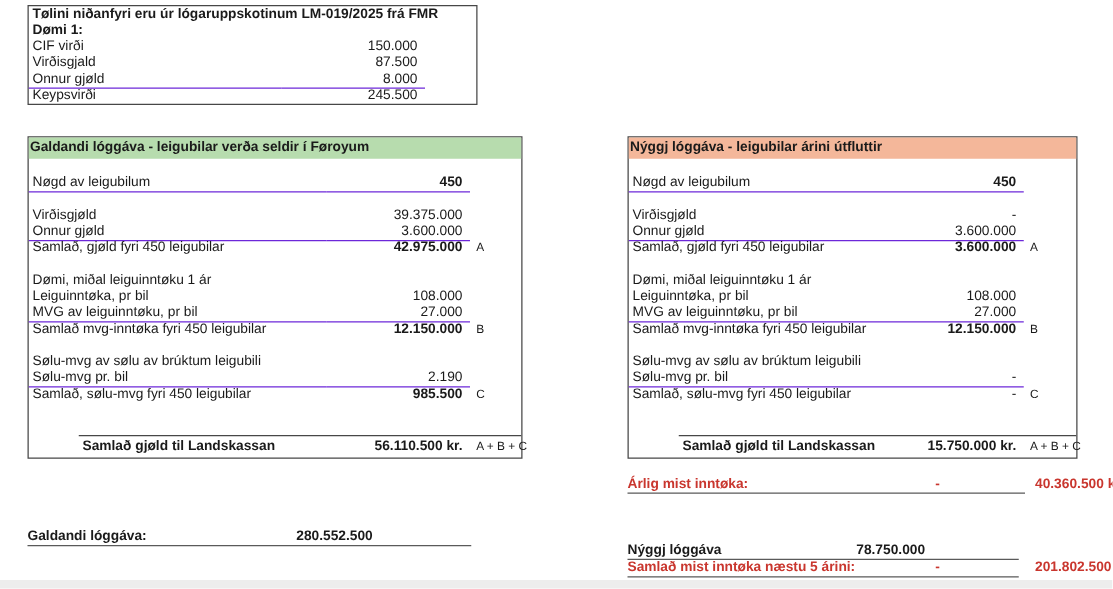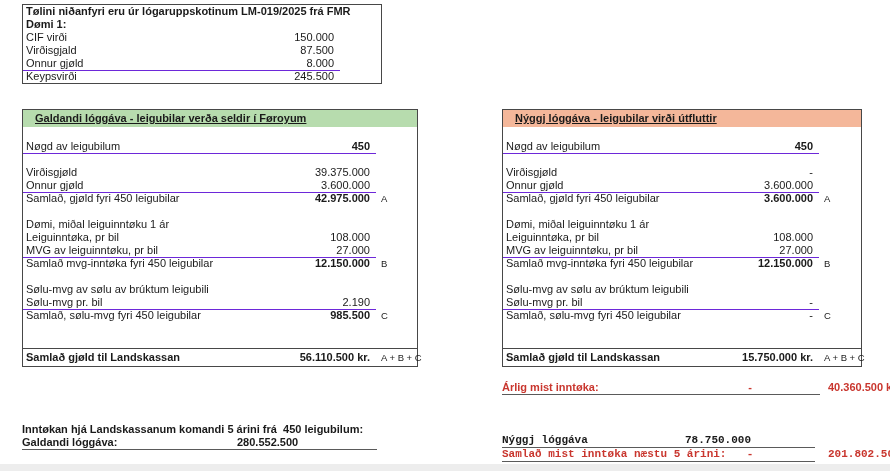--- a/index.html
+++ b/index.html
@@ -3,34 +3,34 @@
 <meta charset="utf-8">
 <style>
   html,body{margin:0;padding:0;}
   body{
     width:890px;height:471px;position:relative;background:#ffffff;
     font-family:"Liberation Sans",sans-serif;font-size:11px;color:#1a1a1a;
     overflow:hidden;
   }
   .abs{position:absolute;}
   .tbl{border:1px solid #474747;background:#fff;box-sizing:border-box;}
-  .thead{font-weight:700;height:17px;line-height:17px;padding-left:12px;white-space:nowrap;box-sizing:border-box;text-decoration:underline;}
+  .thead{font-weight:700;height:17px;line-height:17px;padding-left:1px;white-space:nowrap;box-sizing:border-box;}
   .green{background:#b7dcae;}
   .orange{background:#f4b79a;}
   .trow{display:grid;height:13px;box-sizing:border-box;}
   .gl{grid-template-columns:1fr 115px 41px;}
   .gr{grid-template-columns:1fr 115px 42px;}
   .trow > span{display:block;line-height:13px;box-sizing:border-box;overflow:visible;}
   .lbl{padding-left:3px;white-space:nowrap;}
   .val{text-align:right;padding-right:6px;white-space:nowrap;}
   .tag{padding-left:5px;font-size:9.5px;white-space:nowrap;}
   .u > .lbl,.u > .val{border-bottom:1px solid #6d28d9;}
   .bv .val{font-weight:700;}
   .blank{height:13px;}
-  .total{border-top:1px solid #474747;height:18px;}
+  .total{border-top:1px solid #474747;height:18px;margin-left:40px;}
   .total > span{line-height:17px;}
   .total .lbl,.total .val{font-weight:700;}
   .span3{grid-column:1/4;padding-left:3px;white-space:nowrap;}
   .b{font-weight:700;}
   .red{color:#c9362e;gap:48px;}
   .rule{border-bottom:1px solid #5a5a5a;}
   .loss-row{display:grid;grid-template-columns:170px 60px 1fr;height:14px;box-sizing:border-box;}
   .loss-row > span{line-height:13px;white-space:nowrap;}
   .dash{text-align:center;}
   .rval{padding-right:4px;}
@@ -135,21 +135,21 @@
   <div class="blank"></div>
   <div class="blank"></div>
   <div class="trow gl total">
     <span class="lbl">Samlað gjøld til Landskassan</span>
     <span class="val">56.110.500 kr.</span>
     <span class="tag">A + B + C</span>
   </div>
 </div>
 
 <div class="tbl abs" style="left:502px;top:109px;width:360px;">
-  <div class="thead orange">Nýggj lóggáva - leigubilar virði útfluttir</div>
+  <div class="thead orange">Nýggj lóggáva - leigubilar árini útfluttir</div>
   <div class="blank"></div>
   <div class="trow gr u bv">
     <span class="lbl">Nøgd av leigubilum</span>
     <span class="val">450</span>
     <span class="tag"></span>
   </div>
   <div class="blank"></div>
   <div class="trow gr">
     <span class="lbl">Virðisgjøld</span>
     <span class="val">-</span>
@@ -211,28 +211,27 @@
   </div>
 </div>
 
 <div class="loss-row rule red b abs" style="left:502px;top:381px;width:318px;">
   <span>Árlig mist inntøka:</span>
   <span class="dash">-</span>
   <span class="rval">40.360.500 kr.</span>
 </div>
 
 <div class="abs" style="left:22px;top:423px;width:355px;">
-  <div class="b pre" style="height:13px;line-height:13px;">Inntøkan hjá Landskassanum komandi 5 árini frá  450 leigubilum:</div>
   <div class="two-col rule b" style="grid-template-columns:1fr 140px;">
     <span>Galdandi lóggáva:</span>
     <span class="rval">280.552.500</span>
   </div>
 </div>
 
-<div class="abs" style="left:502px;top:434px;width:313px;font-family:Liberation Mono, monospace;">
+<div class="abs" style="left:502px;top:434px;width:313px;">
   <div class="two-col rule b">
     <span>Nýggj lóggáva</span>
     <span class="rval">78.750.000</span>
   </div>
   <div class="loss-row rule red b">
     <span>Samlað mist inntøka næstu 5 árini:</span>
     <span class="dash">-</span>
     <span class="rval">201.802.500</span>
   </div>
 </div>

